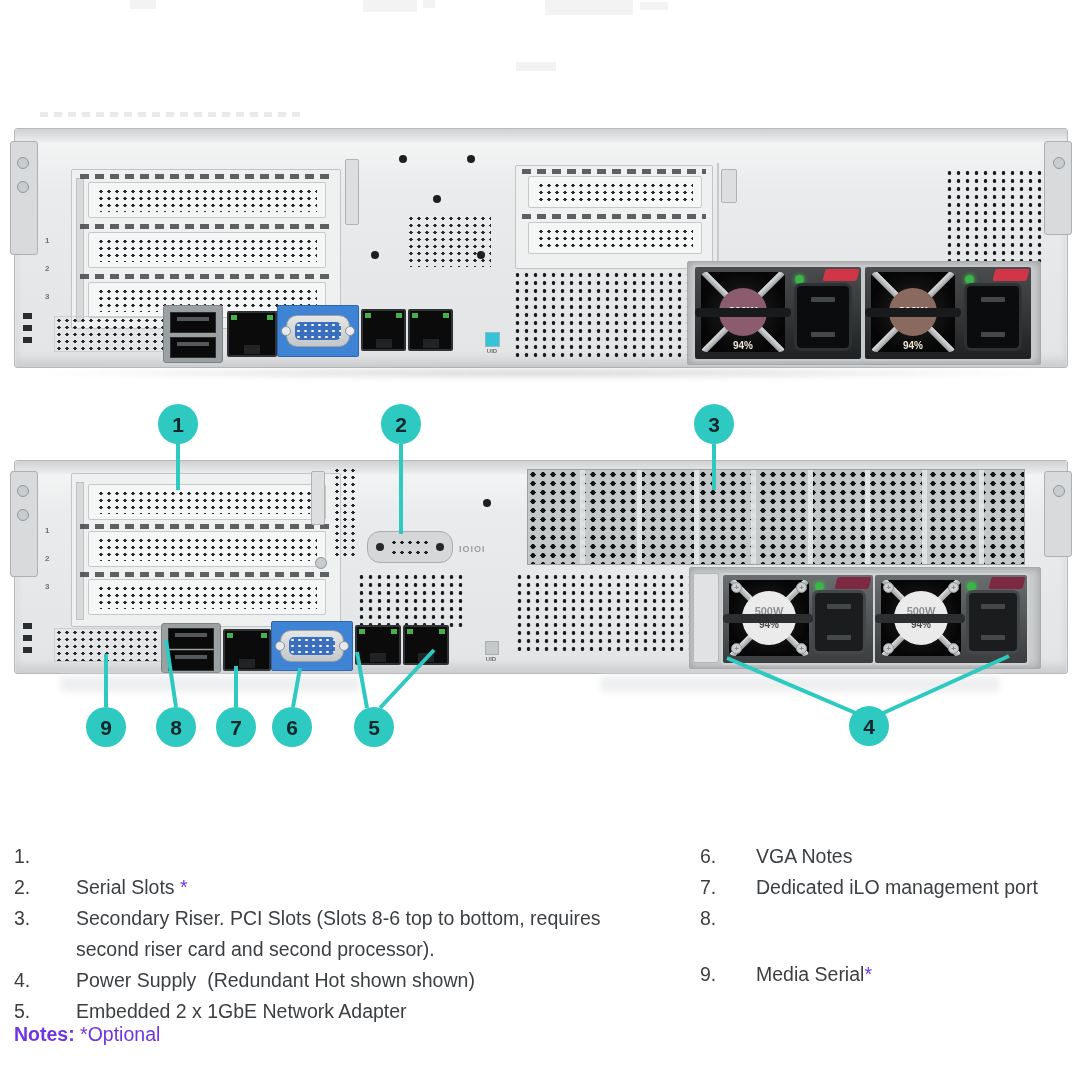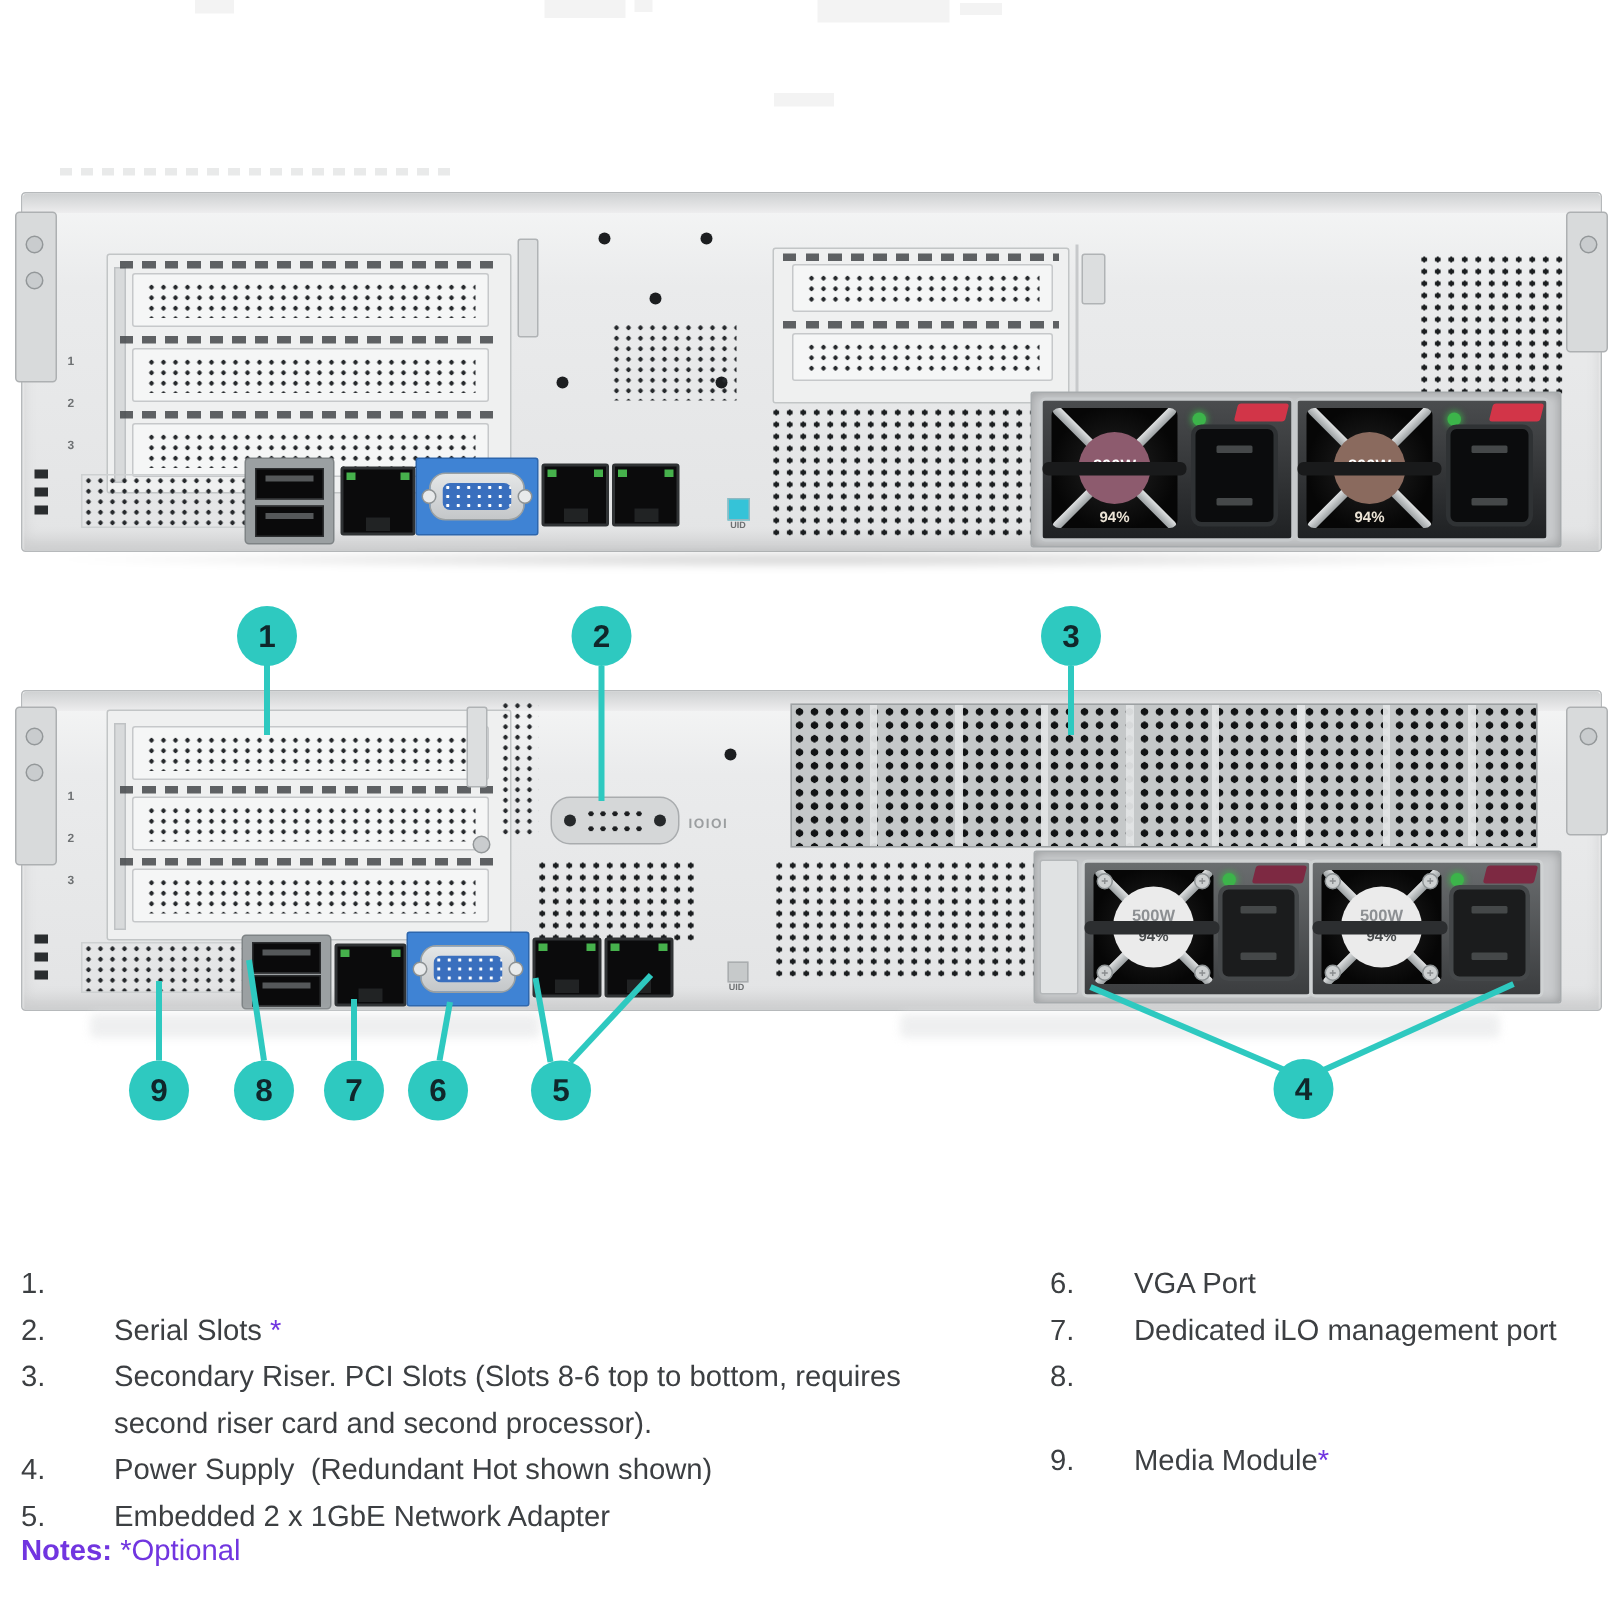--- a/index.html
+++ b/index.html
@@ -383,32 +383,32 @@
     </div>
     <div class="lg-row">
       <span class="lg-num">5.</span>
       <span class="lg-text" style="max-width:560px"><span>Embedded 2 x 1GbE Network Adapter</span><span class="purple"></span></span>
     </div>
   </div>
 
   <div class="legend legend-right" style="left:700px;top:841px;width:372px">
     <div class="lg-row">
       <span class="lg-num">6.</span>
-      <span class="lg-text"><span>VGA Port</span><span class="purple"></span></span>
+      <span class="lg-text"><span>VGA Notes</span><span class="purple"></span></span>
     </div>
     <div class="lg-row">
       <span class="lg-num">7.</span>
       <span class="lg-text"><span>Dedicated iLO management port</span><span class="purple"></span></span>
     </div>
     <div class="lg-row">
       <span class="lg-num">8.</span>
     </div>
     <div class="lg-row" style="margin-top:25px">
       <span class="lg-num">9.</span>
-      <span class="lg-text"><span>Media Module</span><span class="purple">*</span></span>
+      <span class="lg-text"><span>Media Serial</span><span class="purple">*</span></span>
     </div>
   </div>
 
   <div class="notes" style="left:14px;top:1023px">
     <b>Notes:</b><span> *Optional</span>
   </div>
 
 </div>
 
 </body></html>

